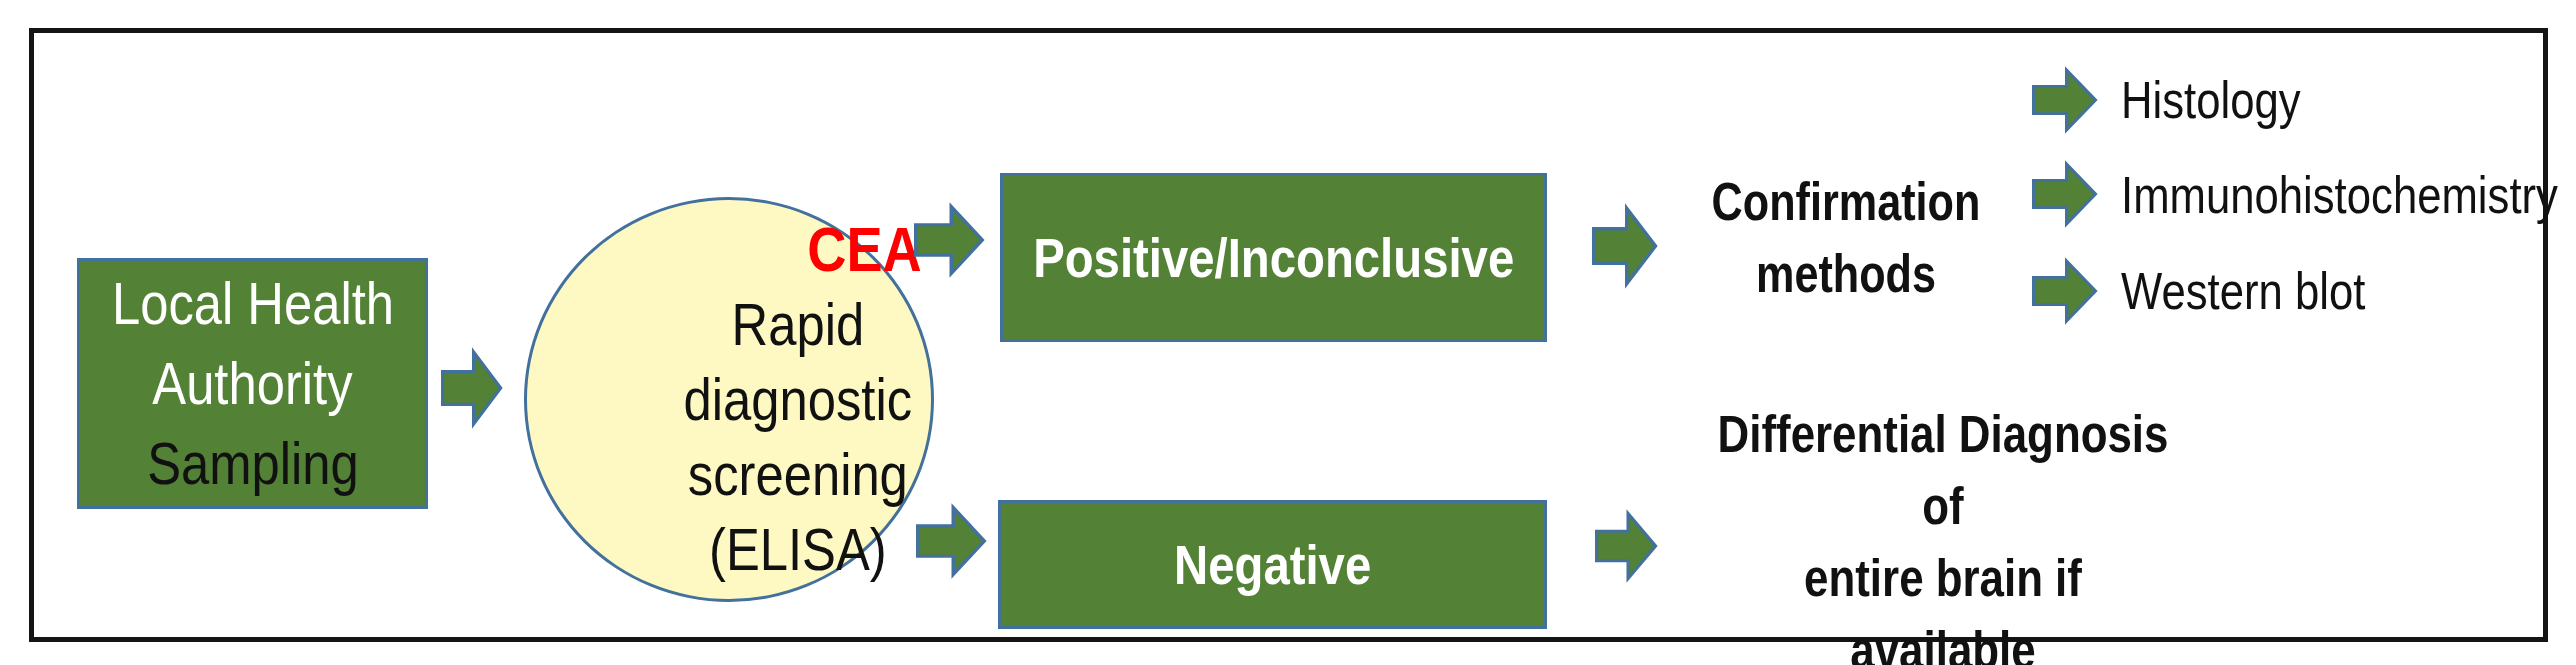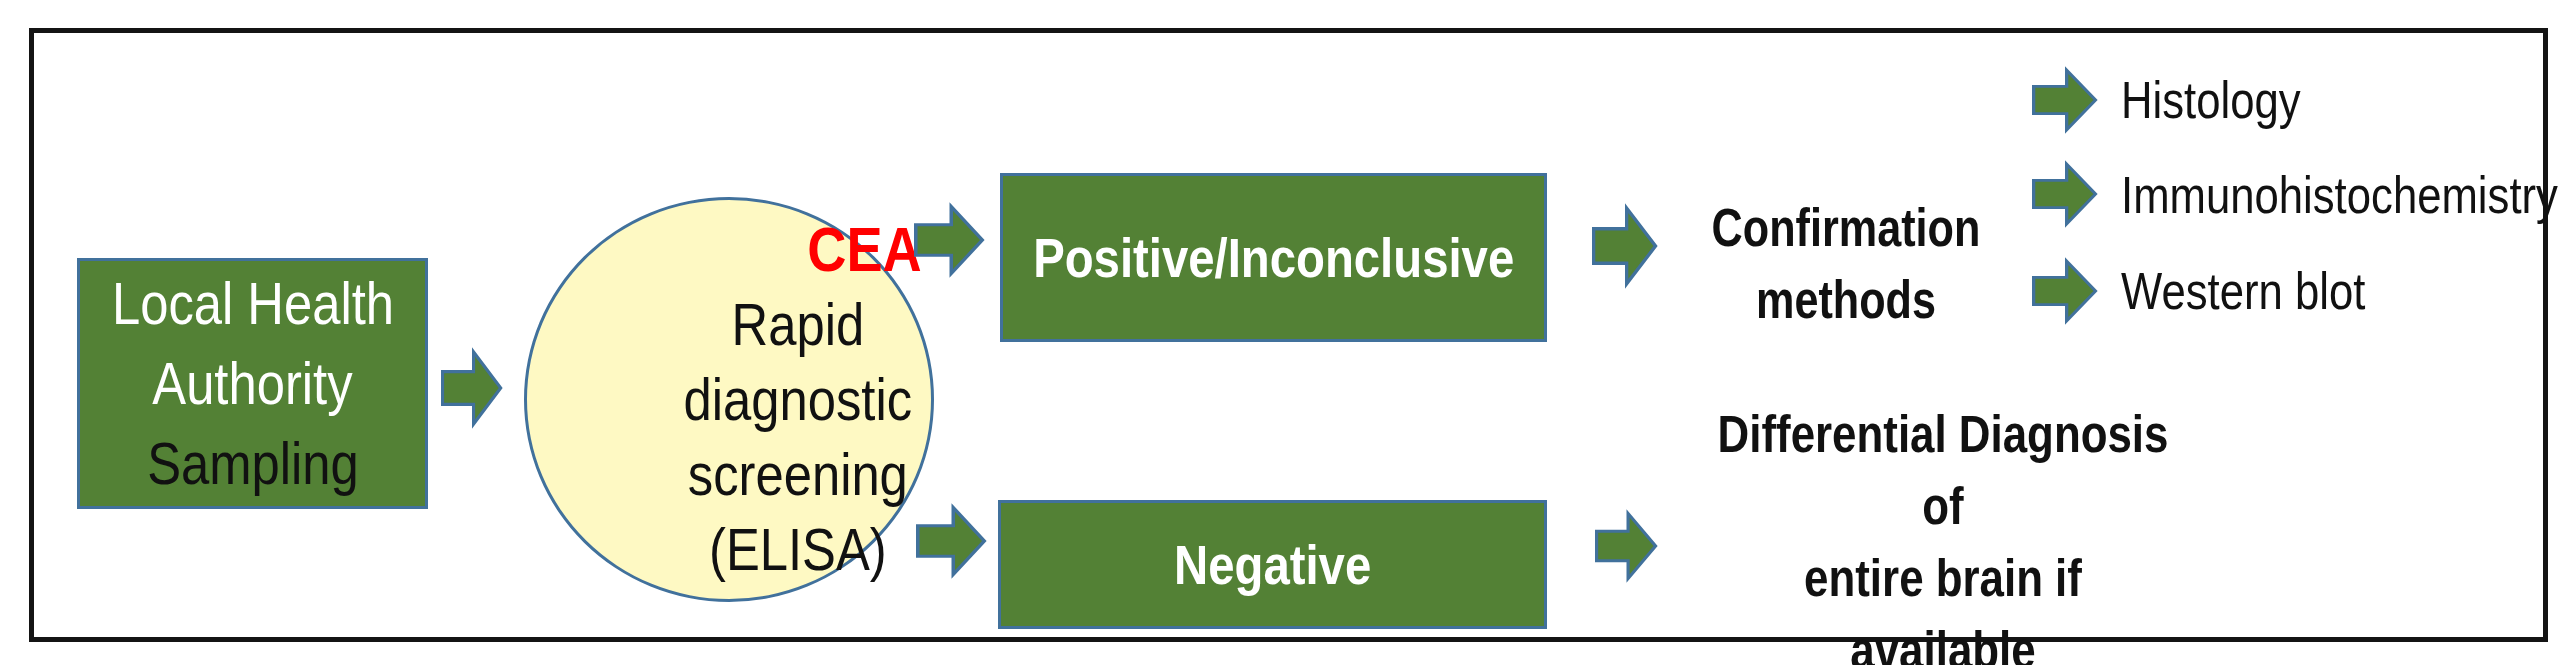--- a/index.html
+++ b/index.html
@@ -71,21 +71,21 @@
     transform: scaleX(.86); transform-origin: center;
     white-space: nowrap;
   }
   .positive-node { left: 1000px; top: 173px; width: 547px; height: 169px; }
   .negative-node { left: 998px; top: 500px; width: 549px; height: 129px; }
 
   .text-block {
     display: flex; flex-direction: column; justify-content: center;
     text-align: center;
   }
-  .confirmation-label-box { left: 1665px; top: 193px; width: 362px; height: 139px; }
+  .confirmation-label-box { left: 1665px; top: 167px; width: 362px; height: 139px; }
   .confirmation-text {
     display: inline-block;
     font-size: 54px; font-weight: bold; line-height: 72px;
     white-space: pre-line;
     transform: scaleX(.8); transform-origin: center;
   }
   .differential-label-box { left: 1673px; top: 472px; width: 540px; height: 142px; }
   .differential-text {
     display: inline-block;
     font-size: 51px; font-weight: bold; line-height: 72px;

